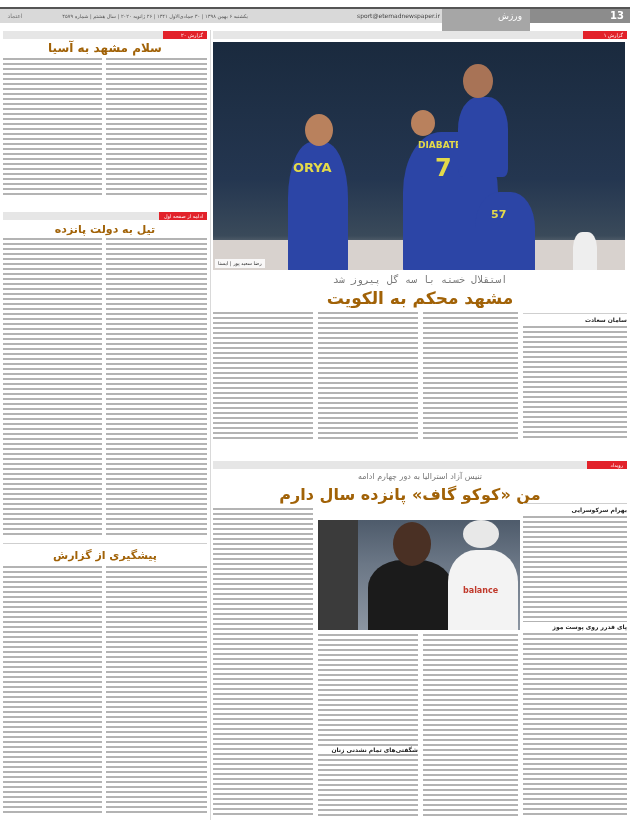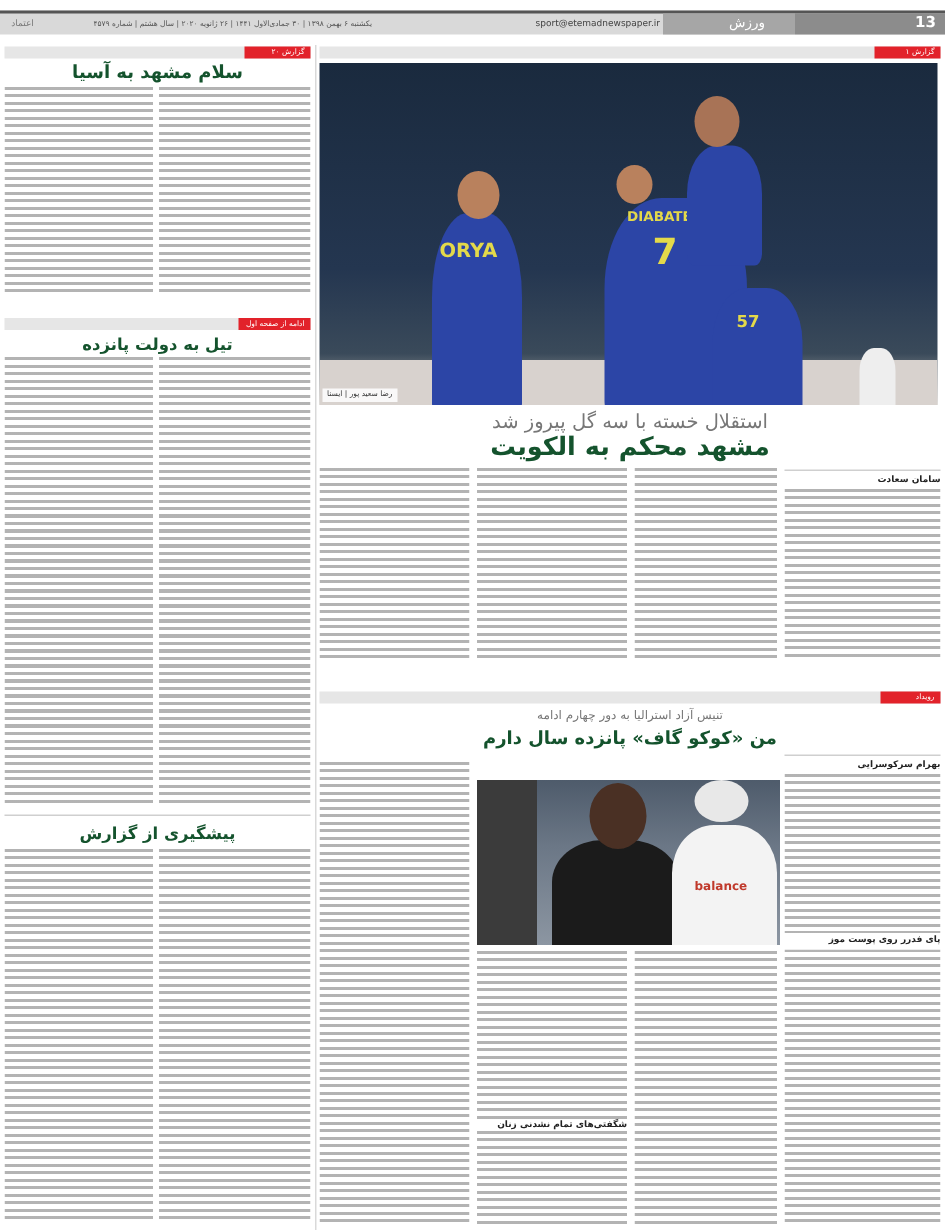--- a/index.html
+++ b/index.html
@@ -2,34 +2,34 @@
 <html><head>
 <meta charset="utf-8">
 <style>
   * { box-sizing: border-box; margin: 0; padding: 0; }
   html, body { width: 630px; height: 820px; background: #ffffff; overflow: hidden; }
   body { font-family: "DejaVu Sans", sans-serif; color: #222; position: relative; direction: rtl; }
 
   
   .hdr { position: absolute; top: 7px; left: 0; width: 630px; height: 16px; background: #d9d9d9; border-top: 2px solid #555; display: flex; align-items: center; }
   .hdr-num { position: absolute; right: 0; top: 0; width: 100px; height: 14px; background: #8c8c8c; color: #fff; font-size: 10px; font-weight: bold; padding-right: 6px; line-height: 14px; }
-  .hdr-sec { position: absolute; right: 100px; top: 0; width: 88px; height: 14px; background: #a6a6a6; color: #fff; font-size: 9px; line-height: 14px; padding-right: 20px; }
+  .hdr-sec { position: absolute; right: 100px; top: 0; width: 88px; height: 30px; background: #a6a6a6; color: #fff; font-size: 9px; line-height: 14px; padding-right: 8px; }
   .hdr-email { position: absolute; left: 240px; top: 0; width: 200px; height: 14px; font-size: 6px; line-height: 14px; text-align: right; direction: ltr; color: #444; }
   .hdr-date { position: absolute; left: 28px; top: 0; width: 220px; height: 14px; font-size: 5px; line-height: 14px; color: #555; text-align: right; }
   .hdr-logo { position: absolute; left: 4px; top: 1px; width: 22px; height: 12px; font-size: 6px; color: #777; line-height: 12px; text-align: center; }
 
   
   .labelbar { position: absolute; height: 8px; background: #e6e6e6; }
   .label-red { position: absolute; right: 0; top: 0; height: 8px; background: #e2222a; color: #fff; font-size: 5px; line-height: 8px; padding: 0 4px; }
 
   
   .col { position: absolute; overflow: hidden; }
   .lines { width: 100%; height: 100%; background: repeating-linear-gradient(to bottom, #9a9a9a 0px, #9a9a9a 2px, transparent 2px, transparent 5px); opacity: 0.75; }
 
-  .headline { position: absolute; text-align: center; font-weight: bold; color: #14532d; }
+  .headline { position: absolute; text-align: center; font-weight: bold; color: #a16207; }
   .kicker { position: absolute; text-align: center; color: #777; }
   .subhead { position: absolute; font-weight: bold; font-size: 6px; color: #222; text-align: right; }
   .divider { position: absolute; background: #cfcfcf; height: 1px; }
   .vdiv { position: absolute; background: #d9d9d9; width: 1px; }
 
   
   .photo-football { position: absolute; left: 213px; top: 42px; width: 412px; height: 228px; background: linear-gradient(180deg,#1a2a3e 0%, #243650 60%, #3a4a5a 85%, #c8c2bd 100%); overflow: hidden; }
   .player { position: absolute; background: #2c45a6; border-radius: 40% 40% 10% 10%; }
   .head { position: absolute; background: #b9815d; border-radius: 50%; }
   .jersey-text { position: absolute; color: #e3d94a; font-weight: bold; font-size: 9px; }
@@ -94,21 +94,21 @@
   <div class="jersey-text" style="left:205px;top:98px;">DIABATE</div>
   <div class="jersey-text" style="left:222px;top:112px;font-size:24px;">7</div>
   <div class="player" style="left:245px;top:55px;width:50px;height:80px;"></div>
   <div class="head" style="left:250px;top:22px;width:30px;height:34px;background:#a87356;"></div>
   <div class="player" style="left:262px;top:150px;width:60px;height:90px;"></div>
   <div class="jersey-text" style="left:278px;top:166px;font-size:11px;">57</div>
   <div style="position:absolute;left:360px;top:190px;width:24px;height:38px;background:#eee;border-radius:40% 40% 0 0;"></div>
 </div>
 <div class="caption">رضا سعید پور | ایسنا</div>
 
-<div class="kicker" style="left:213px;top:274px;width:414px;font-size:13px;">استقلال خسته با سه گل پیروز شد</div>
+<div class="kicker" style="left:213px;top:274px;width:414px;font-size:10px;font-family:Liberation Mono, monospace;">استقلال خسته با سه گل پیروز شد</div>
 <div class="headline" style="left:213px;top:288px;width:414px;font-size:17px;">مشهد محکم به الکویت</div>
 
 <div class="col" style="left:213px;top:312px;width:100px;height:128px;">
     <div class="lines"></div>
   </div>
 <div class="col" style="left:318px;top:312px;width:100px;height:128px;">
     <div class="lines"></div>
   </div>
 <div class="col" style="left:423px;top:312px;width:95px;height:128px;">
     <div class="lines"></div>
@@ -116,21 +116,21 @@
 <div class="divider" style="left:523px;top:313px;width:104px;"></div>
 <div class="subhead" style="left:523px;top:316px;width:104px;">سامان سعادت</div>
 <div class="col" style="left:523px;top:326px;width:104px;height:114px;">
     <div class="lines"></div>
   </div>
 
 <div class="labelbar" style="left:213px;top:461px;width:414px;">
   <div class="label-red" style="width:40px;">رویداد</div>
 </div>
 <div class="kicker" style="left:213px;top:472px;width:414px;font-size:8px;">تنیس آزاد استرالیا به دور چهارم ادامه</div>
-<div class="headline" style="left:213px;top:485px;width:414px;font-size:12px;">من «کوکو گاف» پانزده سال دارم</div>
+<div class="headline" style="left:203px;top:485px;width:414px;font-size:16px;">من «کوکو گاف» پانزده سال دارم</div>
 
 <div class="col" style="left:213px;top:508px;width:100px;height:308px;">
     <div class="lines"></div>
   </div>
 
 <div class="photo-tennis">
   <div style="position:absolute;left:0;top:0;width:40px;height:110px;background:#3b3b3b;"></div>
   <div style="position:absolute;left:50px;top:40px;width:85px;height:70px;background:#1b1b1b;border-radius:40% 40% 0 0;"></div>
   <div class="head" style="left:75px;top:2px;width:38px;height:44px;background:#4a3024;"></div>
   <div style="position:absolute;left:130px;top:30px;width:70px;height:80px;background:#f3f3f3;border-radius:40% 40% 0 0;"></div>

